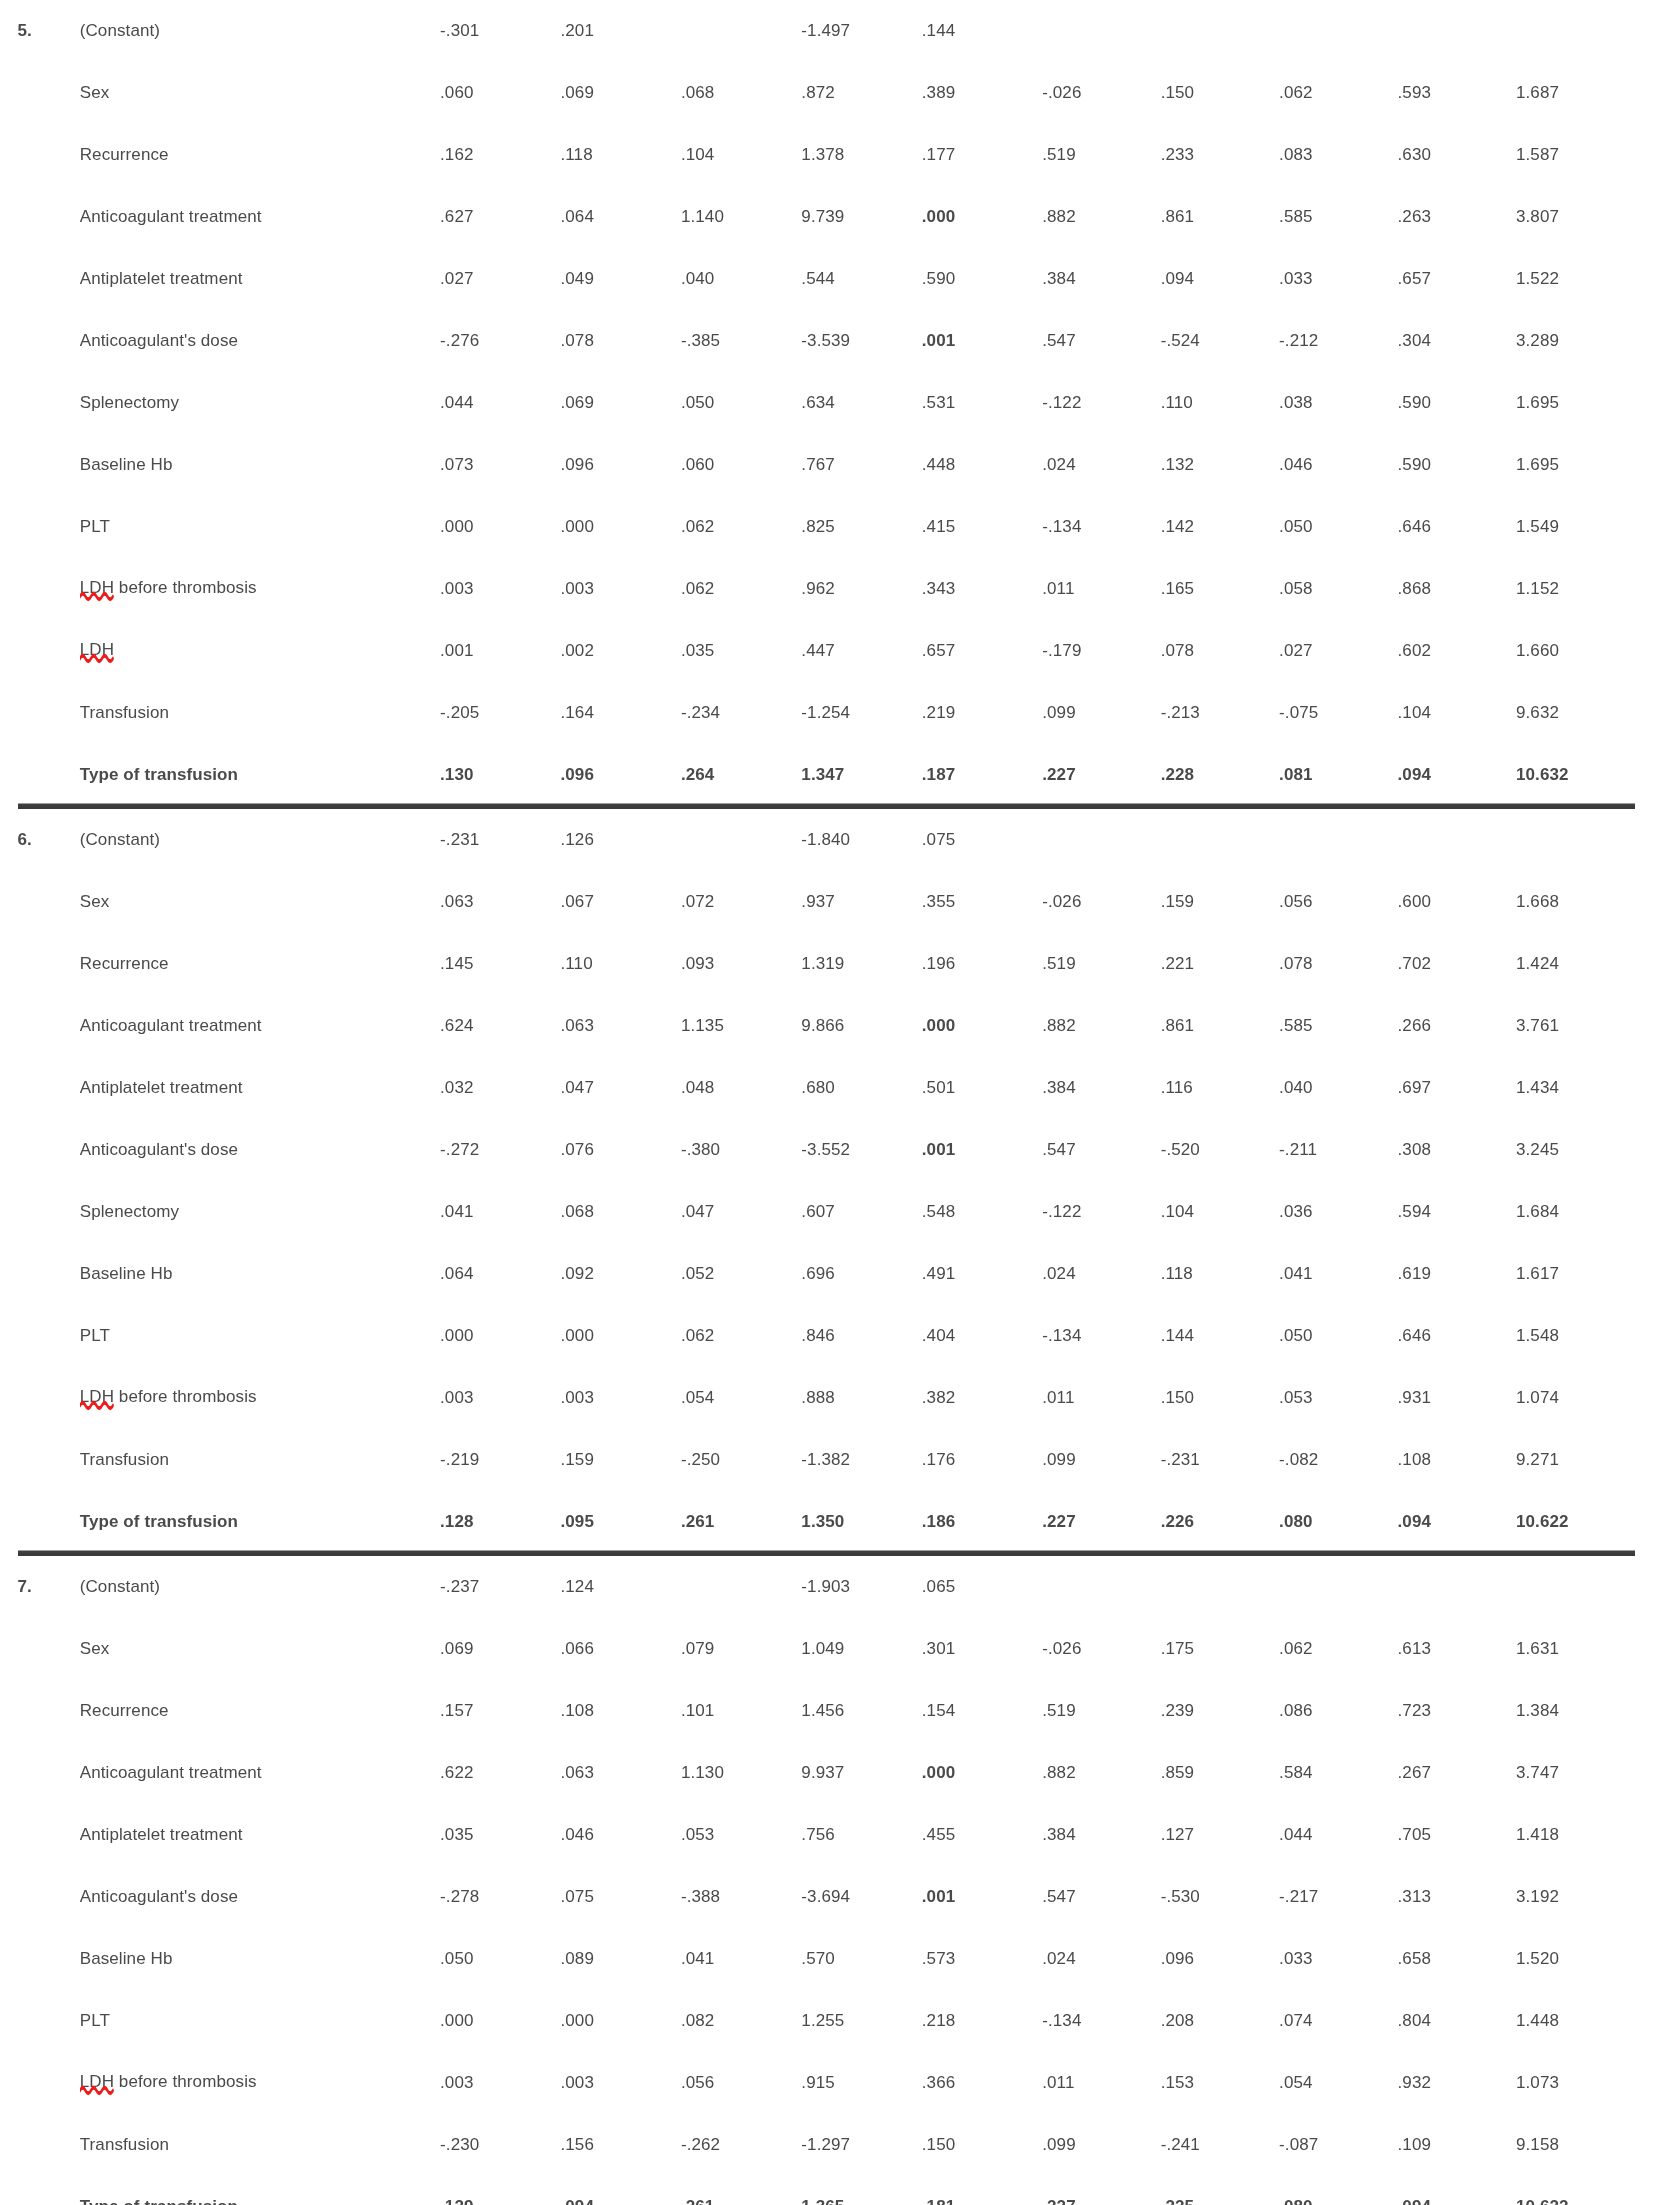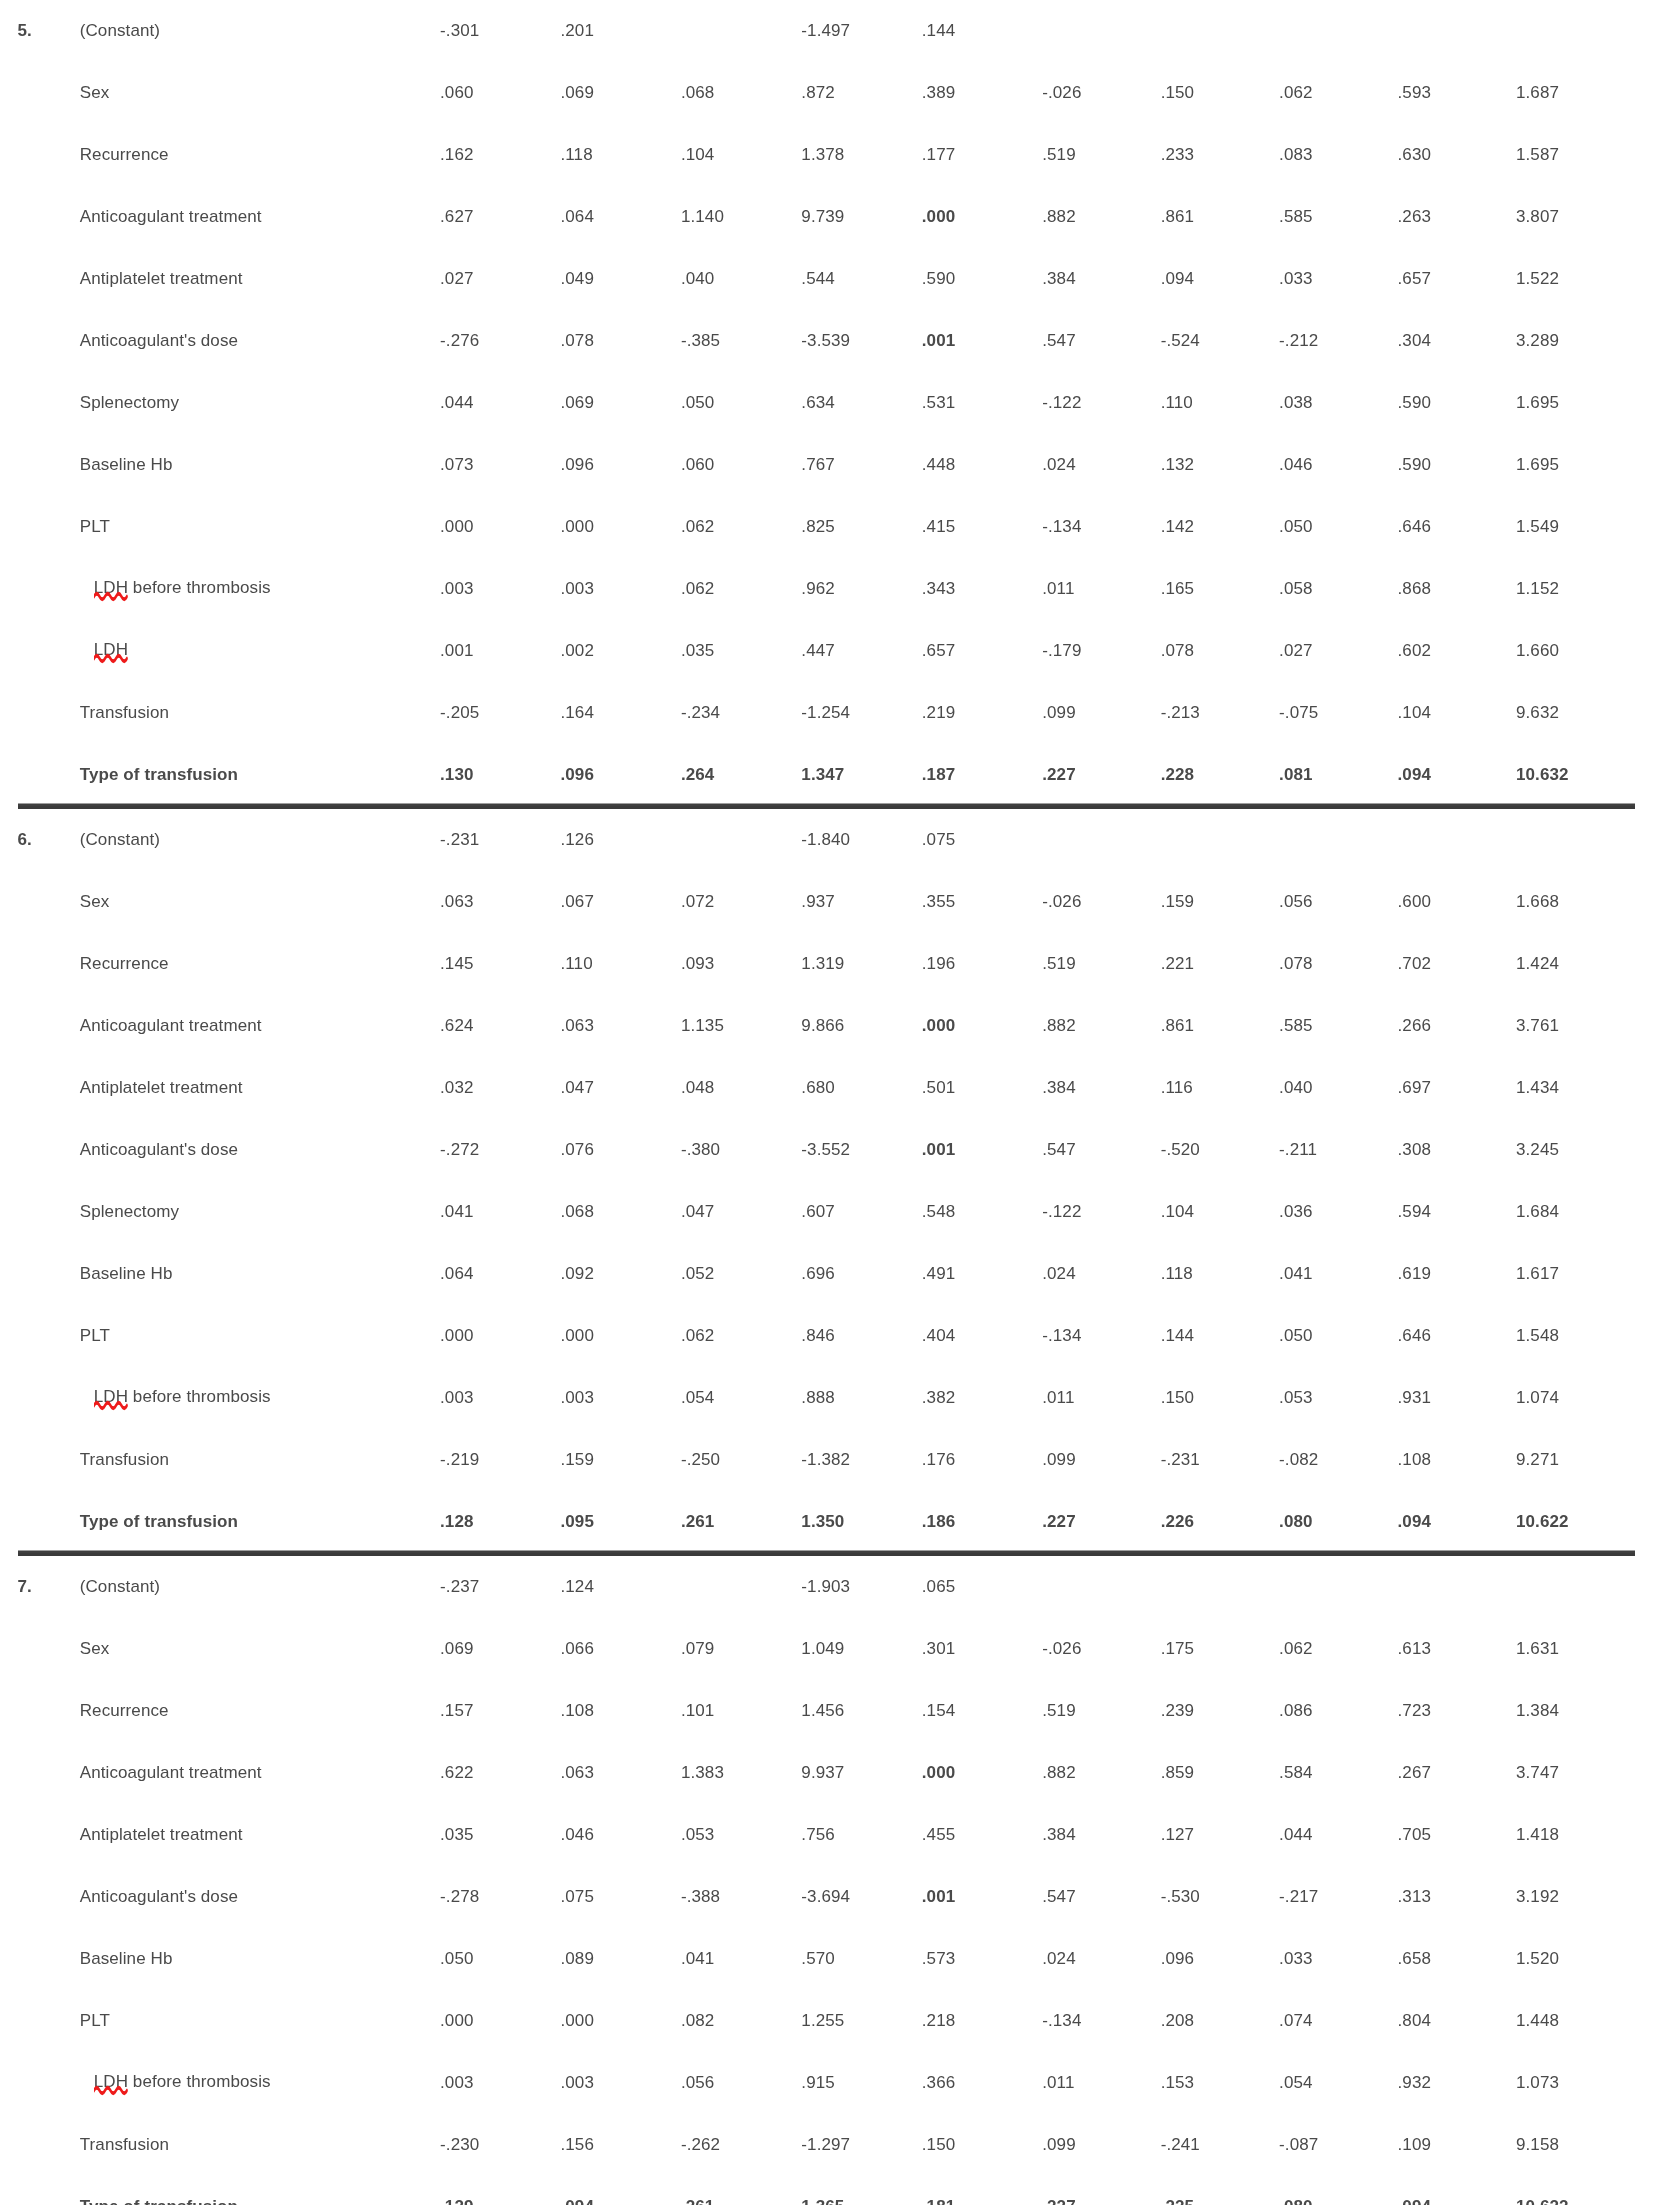--- a/index.html
+++ b/index.html
@@ -76,21 +76,20 @@
     border-top: 3.2px solid #3a3a3a;
     margin: 0;
     width: 1617px;
     margin-left: 17.5px;
   }
   
   .squiggle-wrap {
     position: relative;
     display: inline-block;
     padding-bottom: 1.6px;
-    margin-left: 14px;
   }
   .squiggle-word {
     position: relative;
     display: inline-block;
     z-index: 1;
   }
   .squiggle-line {
     position: absolute;
     left: 0;
     bottom: -2.4px;
@@ -563,21 +562,21 @@
             <td class="num">.239</td>
             <td class="num">.086</td>
             <td class="num">.723</td>
             <td class="num">1.384</td>
           </tr>
           <tr>
             <td class="model"></td>
             <td class="label">Anticoagulant treatment</td>
             <td class="num">.622</td>
             <td class="num">.063</td>
-            <td class="num">1.383</td>
+            <td class="num">1.130</td>
             <td class="num">9.937</td>
             <td class="num sig-bold">.000</td>
             <td class="num">.882</td>
             <td class="num">.859</td>
             <td class="num">.584</td>
             <td class="num">.267</td>
             <td class="num">3.747</td>
           </tr>
           <tr>
             <td class="model"></td>

